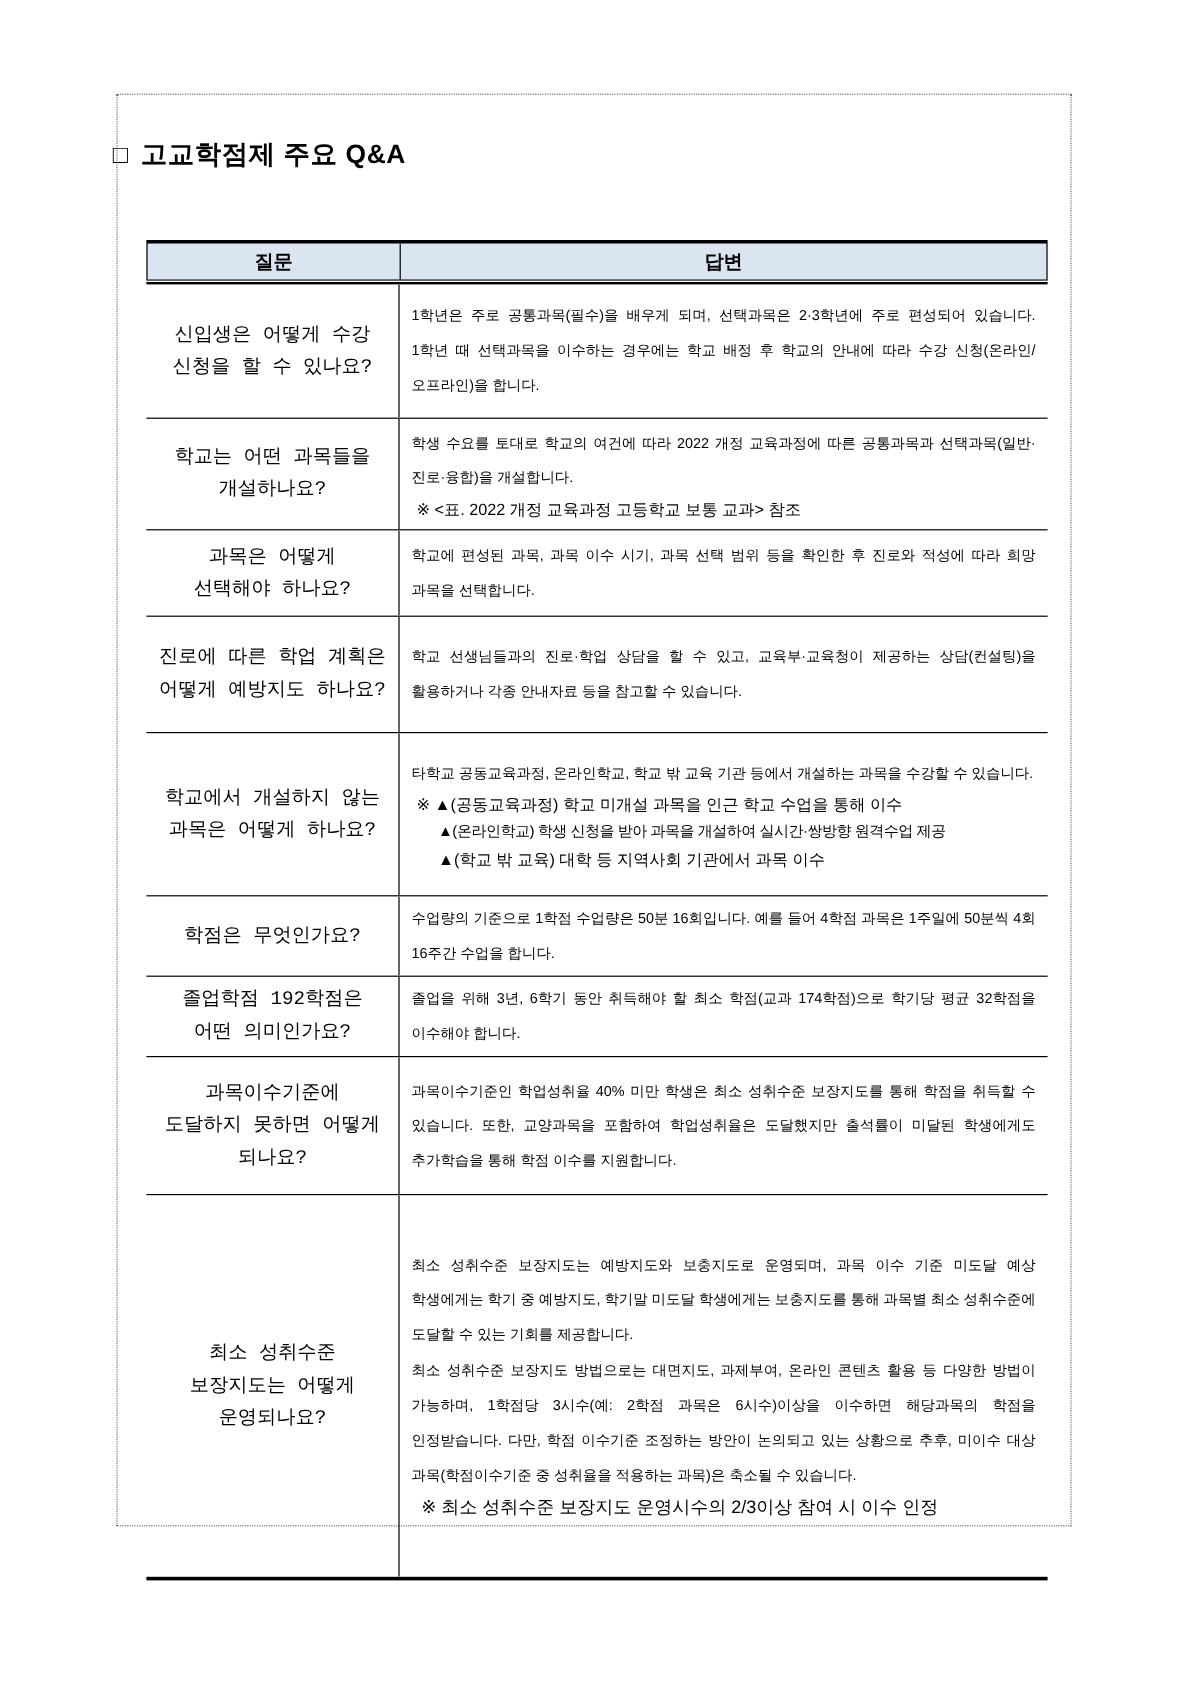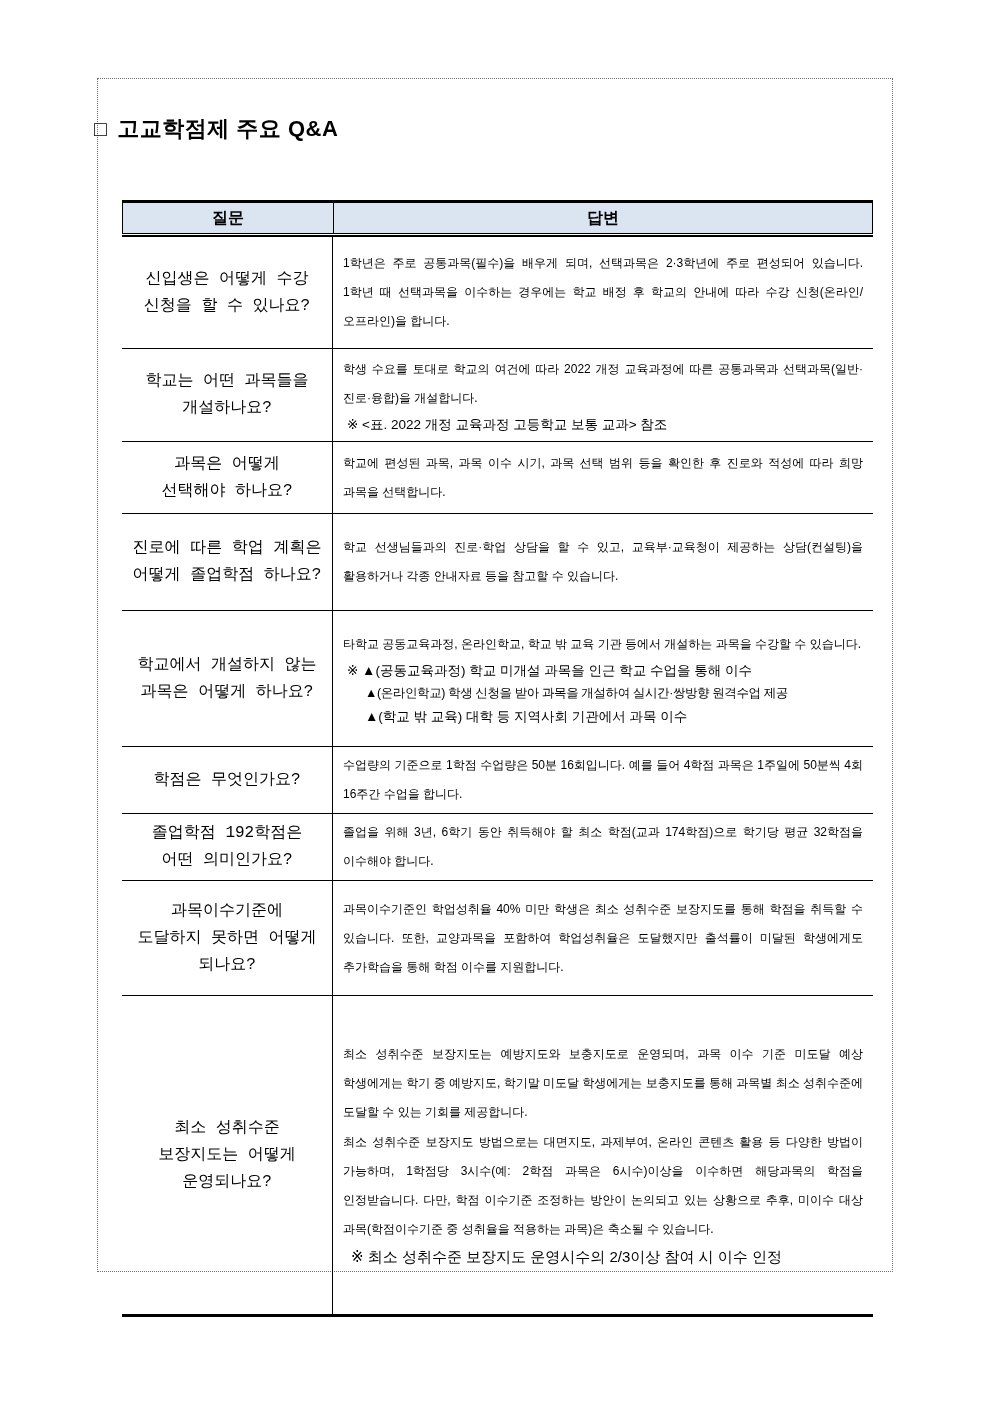--- a/index.html
+++ b/index.html
@@ -115,21 +115,21 @@
             <div>선택해야 하나요?</div>
           </div>
     <div class="a">
             <div class="para body">학교에 편성된 과목, 과목 이수 시기, 과목 선택 범위 등을 확인한 후 진로와 적성에 따라 희망 과목을 선택합니다.</div>
           </div>
   </div>
 
   <div class="row">
     <div class="q">
             <div>진로에 따른 학업 계획은</div>
-            <div>어떻게 졸업학점 하나요?</div>
+            <div>어떻게 예방지도 하나요?</div>
           </div>
     <div class="a">
             <div class="para body">학교 선생님들과의 진로·학업 상담을 할 수 있고, 교육부·교육청이 제공하는 상담(컨설팅)을 활용하거나 각종 안내자료 등을 참고할 수 있습니다.</div>
           </div>
   </div>
 
   <div class="row">
     <div class="q">
             <div>학교에서 개설하지 않는</div>
             <div>과목은 어떻게 하나요?</div>

